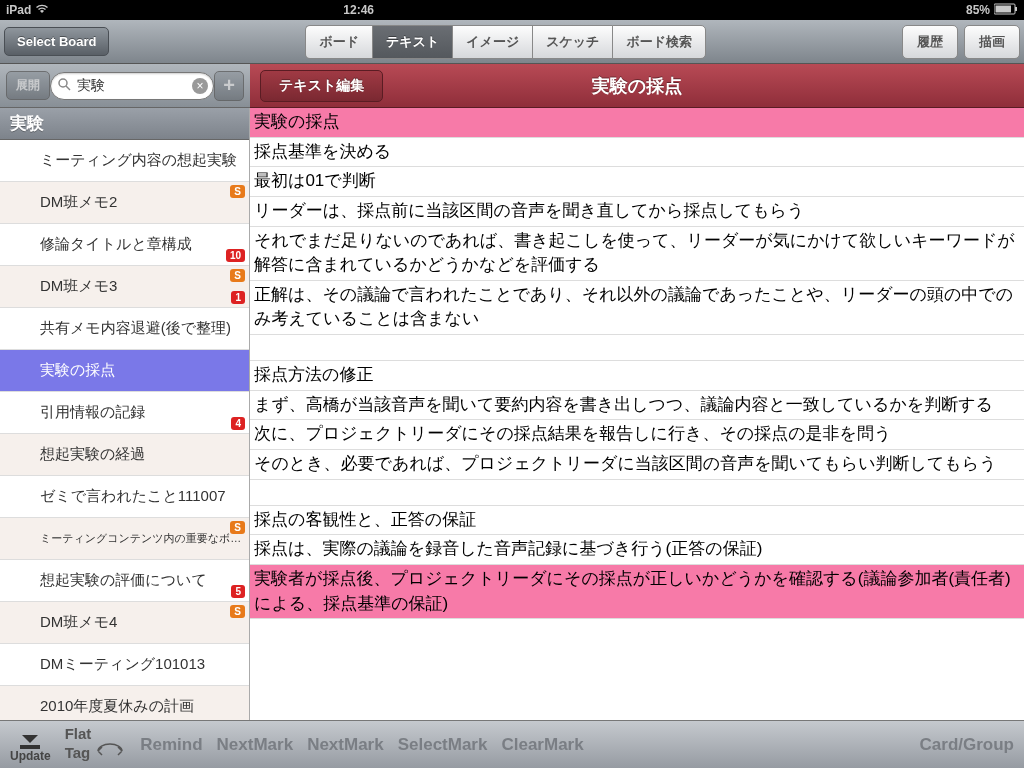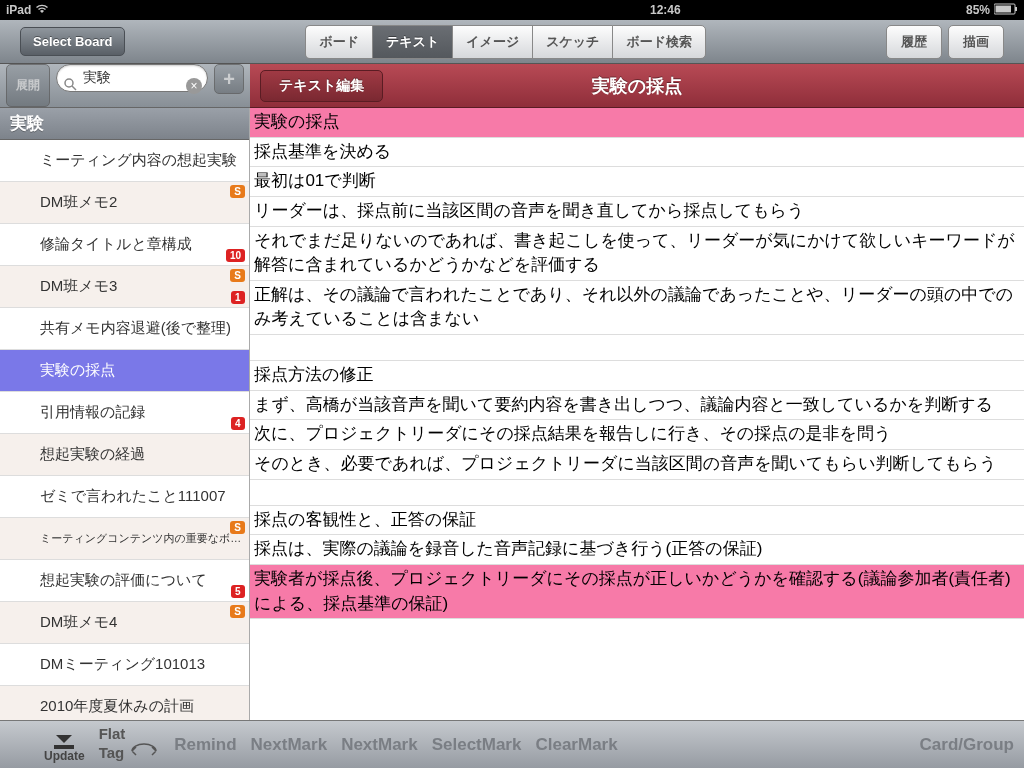--- a/index.html
+++ b/index.html
@@ -1,39 +1,39 @@
 <!DOCTYPE html>
 <html><head>
 <meta charset="utf-8">
 <style>
 * { margin: 0; padding: 0; box-sizing: border-box; font-family: -apple-system, "Hiragino Sans", "Hiragino Kaku Gothic ProN", sans-serif; }
 html, body { width: 1024px; height: 768px; overflow: hidden; background: #000; }
 
 
 .status-bar { height: 20px; background: #000; color: #c8c8c8; display: flex; align-items: center; font-size: 12px; font-weight: bold; padding: 0 6px; }
 .status-left { flex: 1; display: flex; align-items: center; gap: 4px; }
-.status-center { flex: 1; text-align: right; }
+.status-center { flex: 1; text-align: left; }
 .status-right { flex: 1; text-align: right; display: flex; justify-content: flex-end; align-items: center; gap: 4px; }
 .wifi-icon svg { width: 14px; height: 10px; }
 .battery-icon svg { width: 24px; height: 12px; }
 
 
-.top-toolbar { height: 44px; background: linear-gradient(#b0b6bc, #7e858c); border-bottom: 1px solid #555; display: flex; align-items: center; padding: 0 20px; gap: 17px; }
+.top-toolbar { height: 44px; background: linear-gradient(#b0b6bc, #7e858c); border-bottom: 1px solid #555; display: flex; align-items: center; padding: 0 4px; gap: 17px; }
 .select-board-btn { background: linear-gradient(#8f969d, #595f66); color: #fff; font-weight: bold; font-size: 13px; padding: 6px 12px; border-radius: 5px; border: 1px solid #4a4f55; text-shadow: 0 -1px 0 rgba(0,0,0,0.4); cursor: pointer; }
 .seg-control { display: flex; margin: 17px auto; }
 .seg-btn { background: linear-gradient(#fdfdfd, #d6d8db); color: #555; font-size: 13px; font-weight: bold; padding: 7px 13px; border: 1px solid #888; border-right: none; cursor: pointer; }
 .seg-btn:first-child { border-radius: 5px 0 0 5px; }
 .seg-btn:last-child { border-radius: 0 5px 5px 0; border-right: 1px solid #888; }
 .seg-btn.active { background: linear-gradient(#6a6e73, #54585d); color: #fff; text-shadow: 0 -1px 0 rgba(0,0,0,0.4); }
 .toolbar-right { display: flex; gap: 6px; }
 .toolbar-btn { background: linear-gradient(#fdfdfd, #d6d8db); color: #555; font-weight: bold; font-size: 13px; padding: 7px 14px; border-radius: 5px; border: 1px solid #888; cursor: pointer; }
 
 
 .secondary-bar { height: 44px; display: flex; }
-.secondary-left { width: 250px; background: linear-gradient(#b0b6bc, #888f96); display: flex; padding: 0 6px; gap: 6px; border-bottom: 1px solid #666; }
+.secondary-left { width: 250px; background: linear-gradient(#b0b6bc, #888f96); display: flex; align-items: center; padding: 0 6px; border-bottom: 1px solid #666; }
 .expand-btn { background: linear-gradient(#8f969d, #6b7177); color: #ddd; font-size: 12px; font-weight: bold; padding: 5px 9px; border-radius: 5px; border: 1px solid #555; opacity: 0.7; }
 .search-wrap { flex: 1; position: relative; }
 .search-input { width: 100%; height: 28px; border-radius: 14px; border: 1px solid #777; background: #fff; padding: 0 26px 0 26px; font-size: 14px; color: #333; box-shadow: inset 0 1px 2px rgba(0,0,0,0.2); }
 .search-icon { position: absolute; left: 8px; top: 50%; transform: translateY(-50%); color: #888; }
 .clear-icon { position: absolute; right: 6px; top: 50%; transform: translateY(-50%); width: 16px; height: 16px; background: #999; border-radius: 50%; color: #fff; display: flex; align-items: center; justify-content: center; font-size: 12px; line-height: 1; cursor: pointer; }
 .add-btn { width: 30px; height: 30px; background: linear-gradient(#8f969d, #6b7177); color: #ddd; font-size: 20px; font-weight: bold; border-radius: 5px; border: 1px solid #555; display: flex; align-items: center; justify-content: center; opacity: 0.7; cursor: pointer; }
 .secondary-right { flex: 1; background: linear-gradient(#b84a55, #8f2e3a); display: flex; align-items: center; padding: 0 10px; position: relative; border-bottom: 1px solid #5a1c23; }
 .text-edit-btn { background: linear-gradient(#a03a44, #7a2831); color: #fff; font-weight: bold; font-size: 14px; padding: 6px 18px; border-radius: 5px; border: 1px solid #5a1c23; text-shadow: 0 -1px 0 rgba(0,0,0,0.4); cursor: pointer; }
 .content-title { position: absolute; left: 0; right: 0; text-align: center; color: #fff; font-size: 18px; font-weight: bold; text-shadow: 0 -1px 0 rgba(0,0,0,0.4); pointer-events: none; }
 
@@ -42,33 +42,33 @@
 
 
 .sidebar { width: 250px; background: #fff; border-right: 1px solid #aaa; overflow: hidden; }
 .sidebar-header { background: linear-gradient(#9aa0a8, #7d838b); color: #fff; font-weight: bold; font-size: 17px; padding: 4px 10px; text-shadow: 0 1px 0 rgba(0,0,0,0.3); border-bottom: 1px solid #666; }
 .sidebar-list { }
 .list-item { padding: 11px 10px 11px 40px; font-size: 15px; color: #333; border-bottom: 1px solid #ddd; cursor: pointer; white-space: nowrap; overflow: hidden; text-overflow: ellipsis; position: relative; }
 .list-item.odd { background: #f6f0ec; }
 .list-item.even { background: #fff; }
 .list-item.selected { background: #7a78e8; color: #fff; }
 .list-item.small { font-size: 11px; padding: 13px 6px 13px 40px; }
-.badge { position: absolute; right: 4px; bottom: 3px; background: #d22; color: #fff; font-size: 10px; font-weight: bold; padding: 1px 4px; border-radius: 3px; min-width: 14px; text-align: left; }
+.badge { position: absolute; right: 4px; bottom: 3px; background: #d22; color: #fff; font-size: 10px; font-weight: bold; padding: 1px 4px; border-radius: 3px; min-width: 14px; text-align: right; }
 .s-badge { position: absolute; right: 4px; top: 3px; background: #e87a1a; color: #fff; font-size: 10px; font-weight: bold; padding: 1px 4px; border-radius: 3px; }
 
 
 .content { flex: 1; background: #fff; overflow: hidden; }
 .content-row { padding: 2px 4px; font-size: 17px; color: #000; line-height: 1.45; border-bottom: 1px solid #ddd; }
 .content-row.header { background: #f77aa8; color: #000; font-weight: normal; }
 .content-row.highlight { background: #f77aa8; }
 .content-row.blank { min-height: 26px; }
 
 
 .bottom-bar { height: 48px; background: linear-gradient(#c5c9ce, #969ba2); display: flex; align-items: center; padding: 0 10px; gap: 14px; border-top: 1px solid #777; color: #7a7e84; font-weight: bold; font-size: 17px; }
-.update-block { display: flex; flex-direction: column; align-items: center; font-size: 12px; color: #444; gap: 0px; margin-left: 34px; }
+.update-block { display: flex; flex-direction: column; align-items: center; font-size: 12px; color: #444; gap: 0px; }
 .update-block svg { width: 28px; height: 22px; }
 .flat-tag-block { display: flex; flex-direction: column; font-size: 15px; color: #555; line-height: 1.1; }
 .flat-tag-block .row { display: flex; align-items: center; gap: 4px; }
 .cycle-icon svg { width: 32px; height: 18px; }
 .bottom-spacer { flex: 1; }
 .bottom-item { cursor: pointer; }
 </style>
 </head>
 <body>
 

